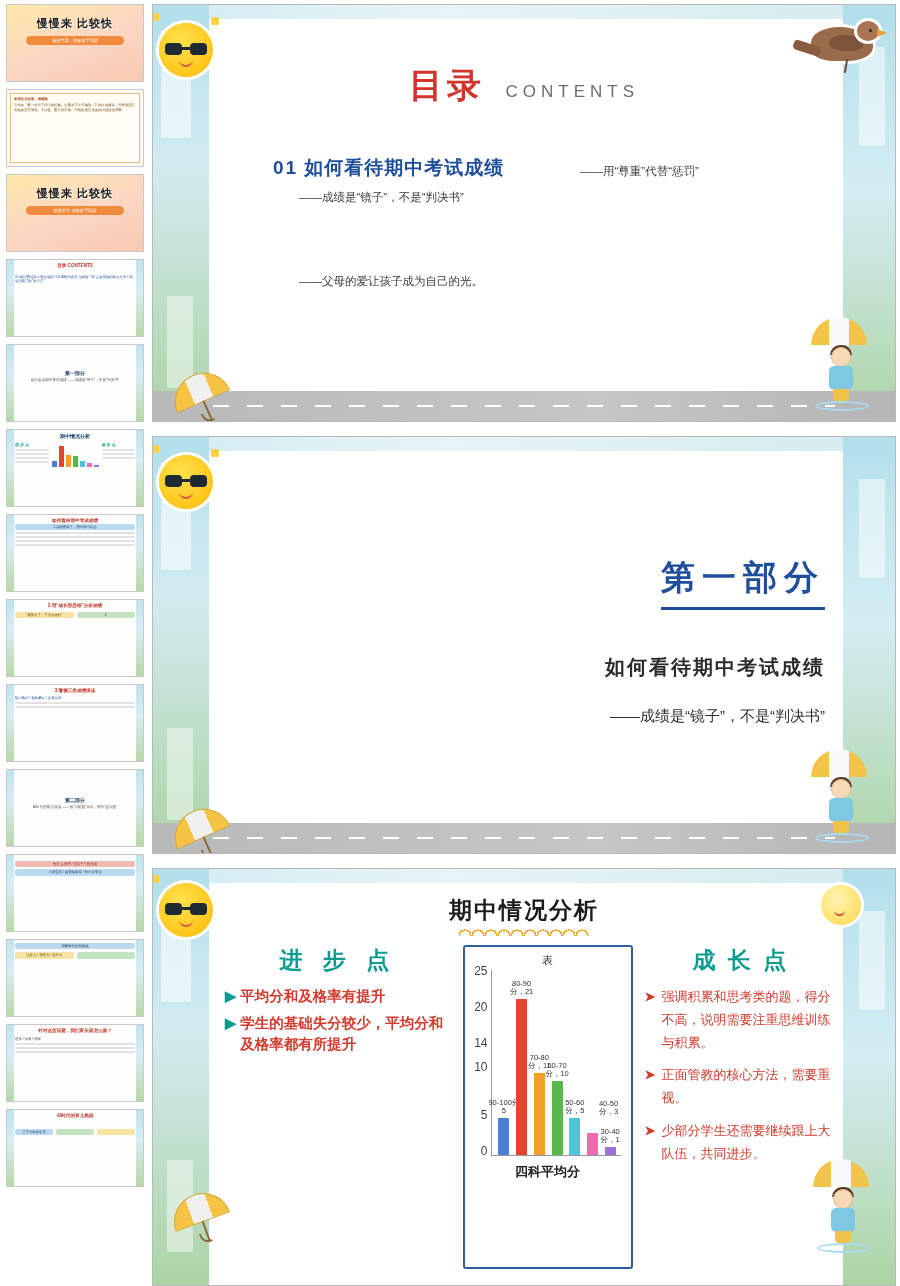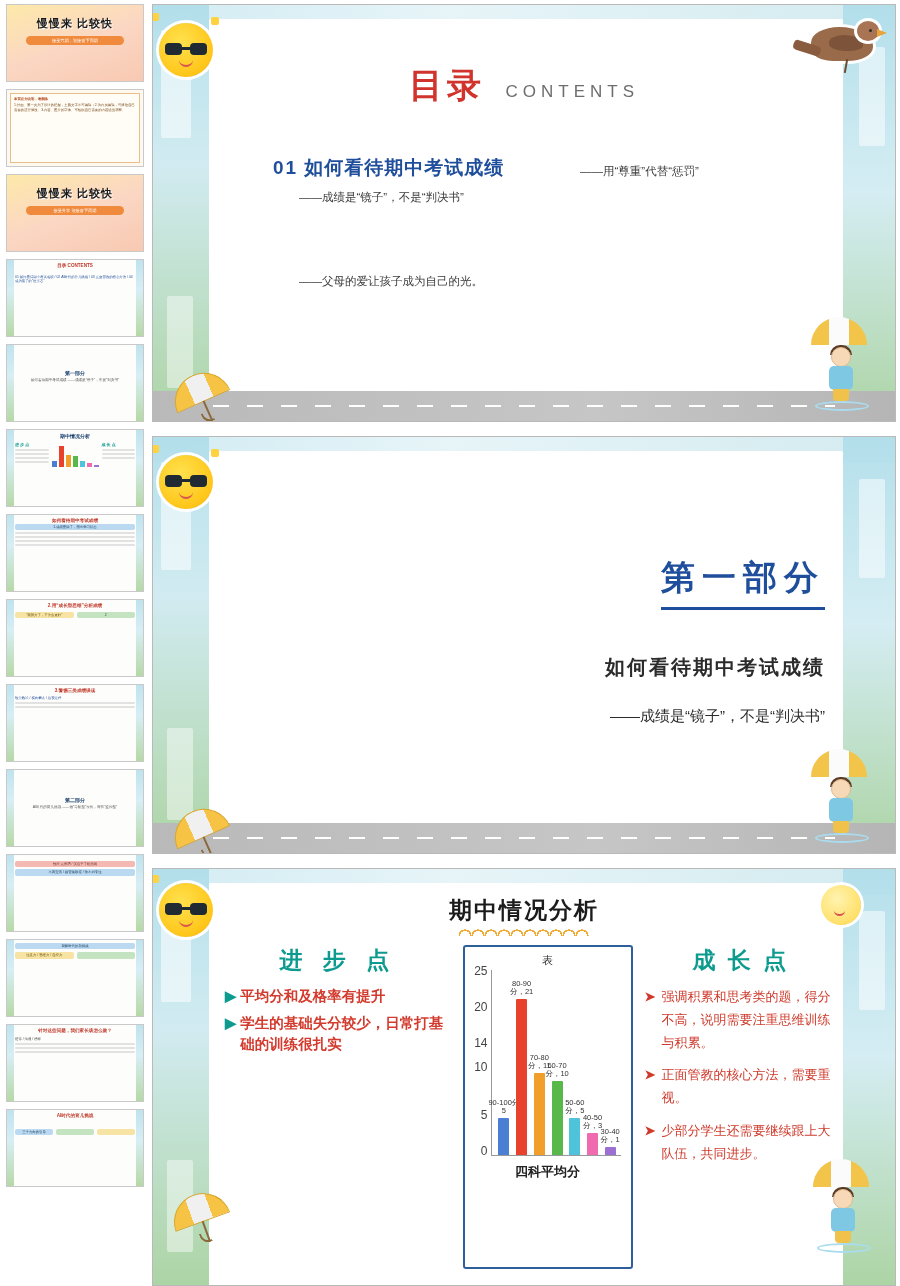--- a/index.html
+++ b/index.html
@@ -683,21 +683,21 @@
     <div class="an-cols">
 
       <div class="an-left">
         <div class="an-h">进 步 点</div>
         <div class="an-bullet">
           <span class="tri">▶</span>
           <span>平均分和及格率有提升</span>
         </div>
         <div class="an-bullet">
           <span class="tri">▶</span>
-          <span>学生的基础失分较少，日常打基础的训练很扎实</span>
+          <span>学生的基础失分较少，平均分和及格率都有所提升</span>
         </div>
       </div>
 
       <div class="an-mid">
         <div class="chart-box">
           <div class="chart-title">表</div>
           <div class="chart-area">
             <div class="yaxis">
               <span style="top:0px;">25</span>
               <span style="top:36px;">20</span>
@@ -726,21 +726,21 @@
                 <span class="bar-lab" style="bottom:74px;">60-70
 分，10</span>
                 <div class="bar" style="height:74px;background:#58b84a;"></div>
               </div>
               <div class="bar-col">
                 <span class="bar-lab" style="bottom:37px;">50-60
 分，5</span>
                 <div class="bar" style="height:37px;background:#4fc3d9;"></div>
               </div>
               <div class="bar-col">
-                <span class="bar-lab" style="bottom:22px;">40-50
+                <span class="bar-lab" style="bottom:36px;margin-left:16px;">40-50
 分，3</span>
                 <div class="bar" style="height:22px;background:#f06ab0;"></div>
               </div>
               <div class="bar-col">
                 <span class="bar-lab" style="bottom:8px;">30-40
 分，1</span>
                 <div class="bar" style="height:8px;background:#9b6fd4;"></div>
               </div>
             </div>
           </div>

